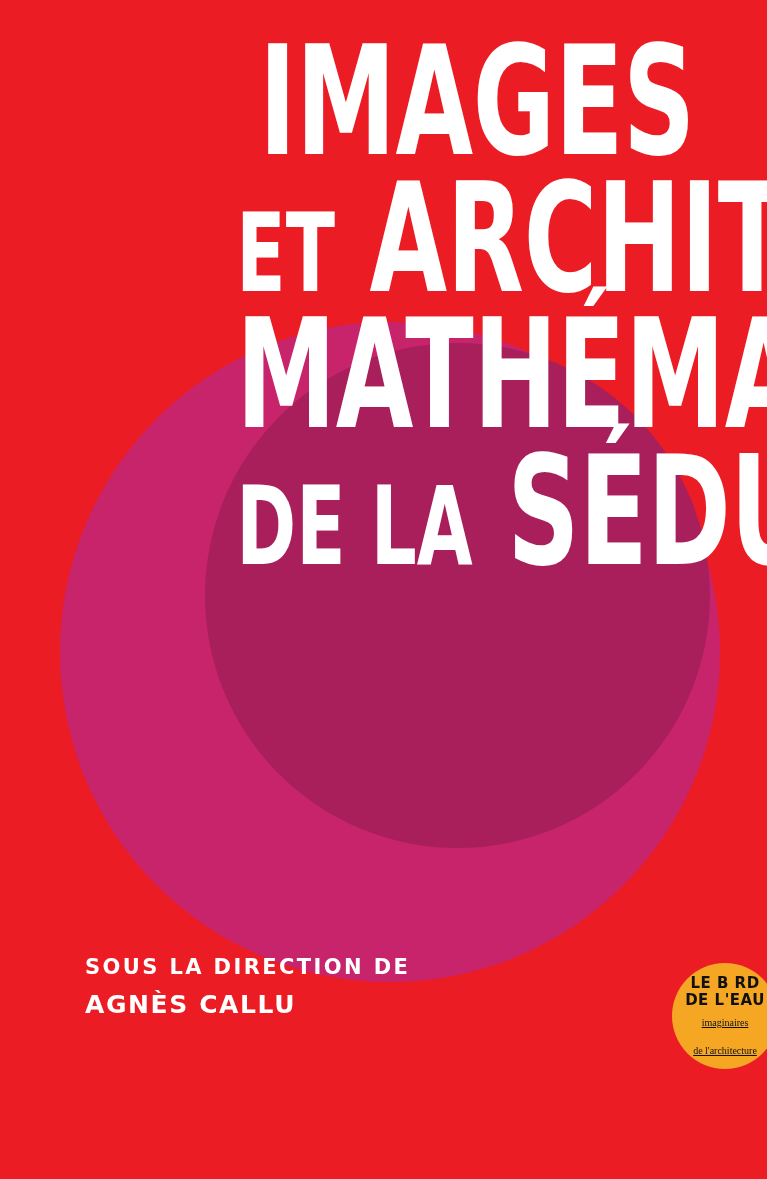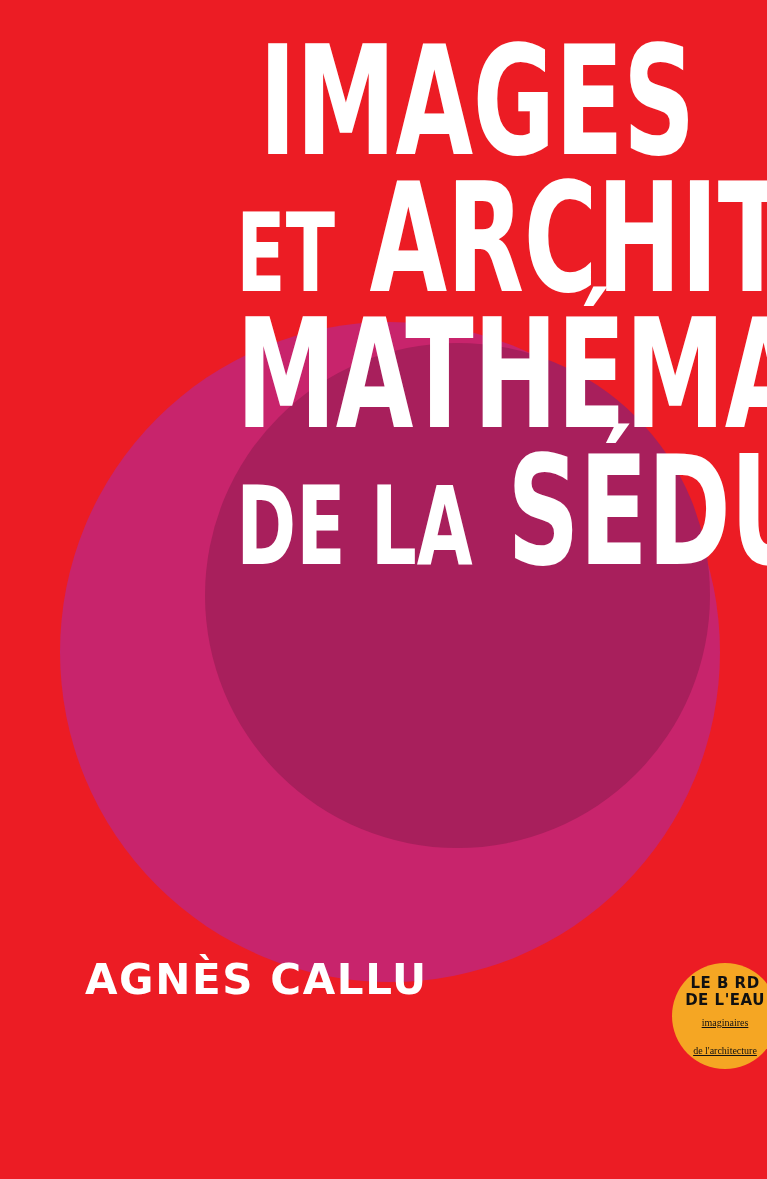--- a/index.html
+++ b/index.html
@@ -76,21 +76,21 @@
   .direction-label {
     font-family: "DejaVu Sans", sans-serif;
     font-size: 21px;
     font-weight: bold;
     letter-spacing: 2.4px;
     text-transform: uppercase;
     margin-bottom: 11px;
   }
   .author-name {
     font-family: "DejaVu Sans", sans-serif;
-    font-size: 42px;
+    font-size: 25px;
     font-weight: bold;
     letter-spacing: 1.6px;
     text-transform: uppercase;
   }
   
   .publisher-logo {
     position: absolute;
     left: 672px;
     top: 963px;
     width: 106px;
@@ -130,20 +130,21 @@
   <div class="circle-inner"></div>
 
   <div class="title-block">
     <span class="title-line line1">IMAGES</span>
     <span class="title-line line2"><span class="small-word">ET</span> <span>ARCHITECTURES</span></span>
     <span class="title-line line3">MATHÉMATIQUES</span>
     <span class="title-line line4"><span class="small-word">DE LA</span> <span>SÉDUCTION</span></span>
   </div>
 
   <div class="author-block">
+    <div class="direction-label">SOUS LA DIRECTION DE</div>
     <div class="author-name">AGNÈS CALLU</div>
   </div>
 
   <div class="publisher-logo">
     <div class="pub-line">LE B RD</div>
     <div class="pub-line">DE L'EAU</div>
     <div class="pub-sub">imaginaires</div>
     <div class="pub-sub" style="margin-top:17px">de l'architecture</div>
   </div>
 

